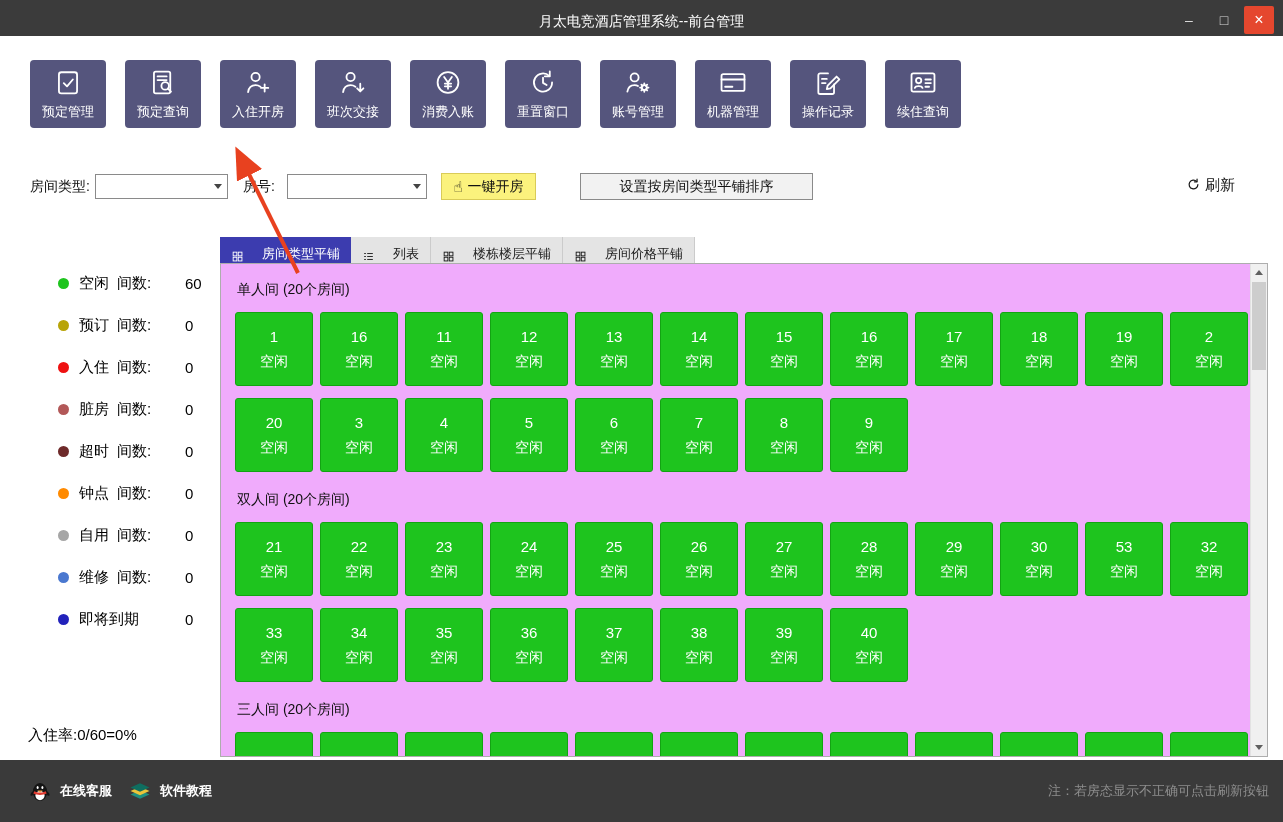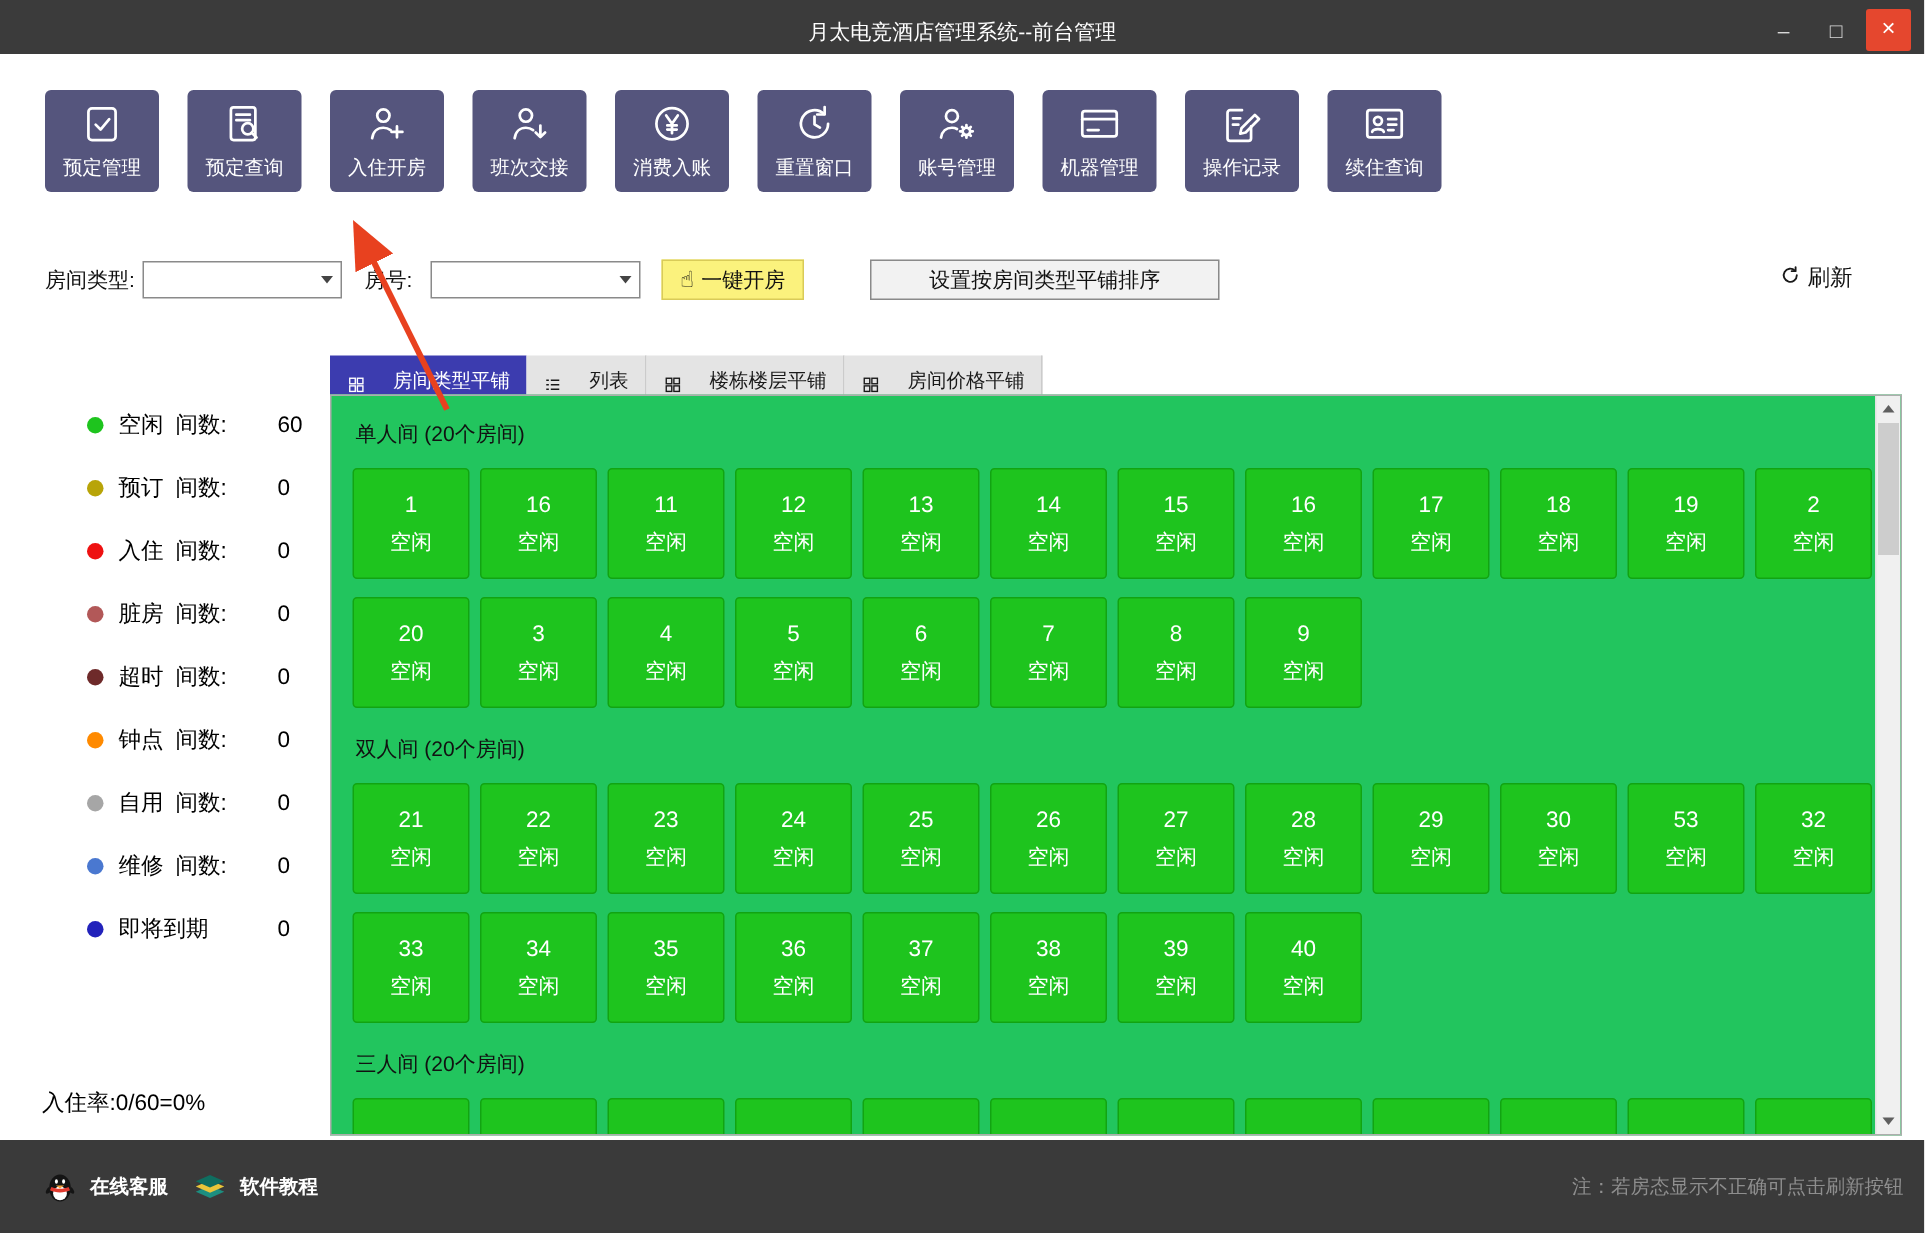--- a/index.html
+++ b/index.html
@@ -39,21 +39,21 @@
   .refresh-icon svg{width:15px;height:15px;fill:none;stroke:#1a1a1a;stroke-width:2;stroke-linecap:round;stroke-linejoin:round}
 
   
   .tabs{position:absolute;left:220px;top:237px;display:flex;height:26px}
   .tab{display:flex;align-items:flex-end;gap:18px;padding:0 11px;background:#e4e4e4;color:#1a1a1a;font-size:13px;cursor:pointer;border-right:1px solid #cbcbcb;white-space:nowrap}
   .tab.active{background:var(--tab-active,#3c3caf);color:#fff;border-right:none}
   .tab-icon{display:flex}
   .tab-icon svg{width:13px;height:13px;fill:none;stroke:currentColor;stroke-width:1.7}
 
   
-  .panel{position:absolute;left:220px;top:263px;width:1048px;height:494px;border:1px solid #adadad;background:#22c55e;overflow:hidden}
+  .panel{position:absolute;left:220px;top:263px;width:1048px;height:494px;border:1px solid #adadad;background:#f0abfc;overflow:hidden}
   .panel-content{position:absolute;left:0;top:0;right:17px;bottom:0;padding-left:14px;overflow:hidden}
   .section-title{font-size:14px;line-height:22px;color:#111;margin:16px 0 12px 2px}
   .section:first-child .section-title{margin-top:14px}
   .room-grid{display:flex;flex-wrap:wrap;gap:12px 7px;width:1015px}
   .room{width:78px;height:74px;background:var(--room-free,#1ec41e);border:1px solid #12a412;border-radius:3px;color:#fff;display:flex;flex-direction:column;align-items:center;justify-content:center;gap:8px;cursor:pointer}
   .room-no{font-size:15px}
   .room-status{font-size:14px}
 
   
   .scrollbar{position:absolute;top:0;right:0;width:17px;height:100%;background:#f0f0f0;border-left:1px solid #e2e2e2}

